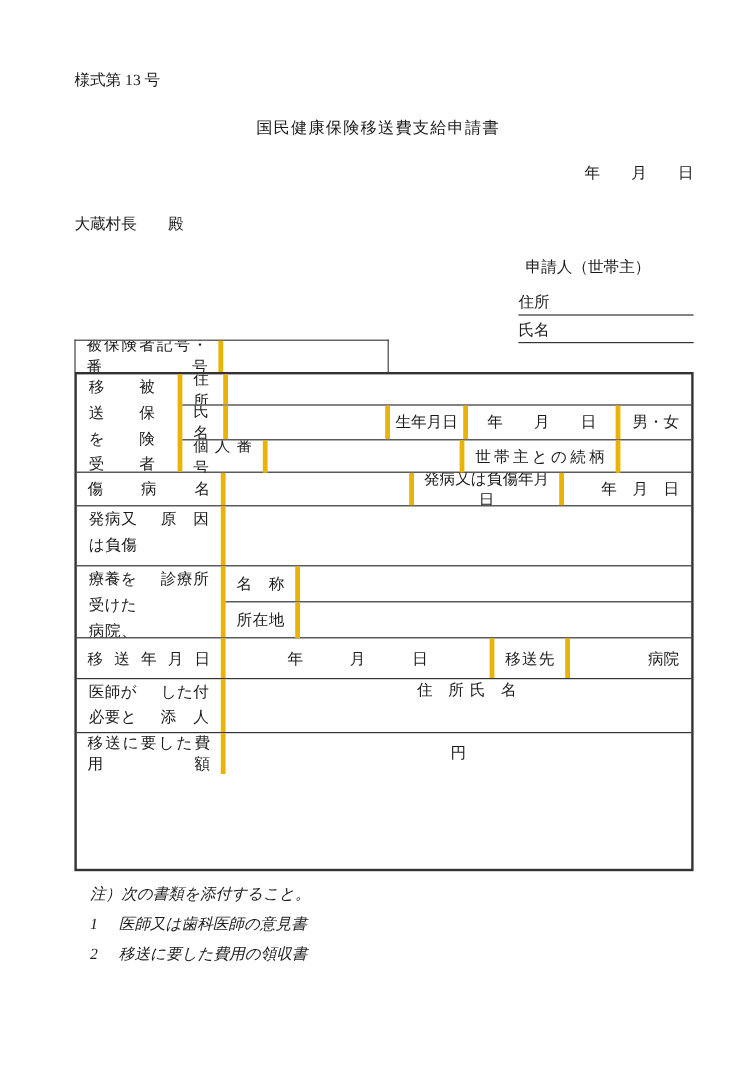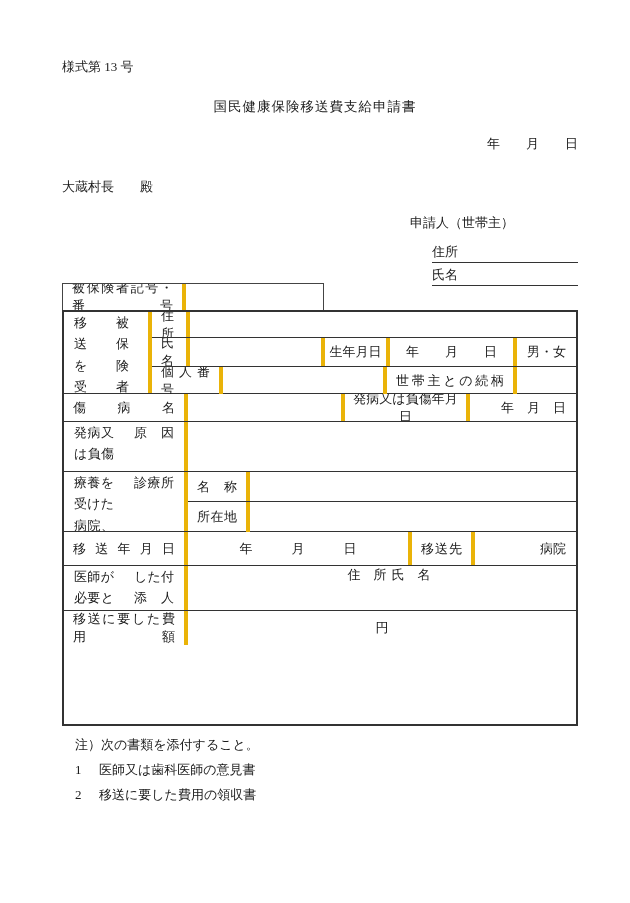--- a/index.html
+++ b/index.html
@@ -9,41 +9,41 @@
     font-family:"Liberation Serif","DejaVu Serif",serif;
     font-size:13px;color:#1a1a1a;overflow:hidden;
   }
   .abs{position:absolute;}
   
   .form-no{left:62px;top:58px;}
   .title{left:0;top:98px;width:630px;text-align:center;font-weight:normal;font-size:13.5px;letter-spacing:1px;}
   .date-top{left:430px;top:135px;width:148px;text-align:right;}
   .recipient{left:62px;top:178px;display:flex;gap:26px;}
   .applicant{left:410px;top:214px;width:168px;}
-  .applicant-heading{margin-bottom:8px;}
+  .applicant-heading{margin-bottom:8px;margin-left:28px;}
   .ul-row{width:146px;margin-left:22px;border-bottom:1px solid #333;height:23px;line-height:23px;}
   
   .tbl-box{left:62px;top:283px;width:262px;height:27px;display:flex;border:1px solid #444;border-bottom:none;}
   .tbl-box .cell{height:100%;}
   .tbl-main{left:62px;top:310px;width:516px;height:416px;border:2px solid #333;display:flex;flex-direction:column;}
   .row{display:flex;border-bottom:1px solid #333;width:100%;}
   .row:last-child{border-bottom:none;}
   .cell{border-right:4px solid #eab308;display:flex;align-items:center;overflow:hidden;}
   .cell.last{border-right:none;flex:1;}
   .subcol{display:flex;flex-direction:column;flex:1;}
   .subcol .row:last-child{border-bottom:none;}
   .jfy{flex:1;text-align:justify;text-align-last:justify;padding:0 9px;}
   .ctr{flex:1;text-align:center;padding:0 4px;}
   .rgt{flex:1;text-align:right;padding:0 10px;}
   .col2{flex-direction:row;justify-content:center;align-items:stretch;}
   .col2 .ln{display:block;width:100%;text-align:justify;text-align-last:justify;padding:0 10px;line-height:1.65;}
   .fromto{flex:1;display:flex;align-items:center;padding:0 18px 0 78px;justify-content:space-between;}
   .att-val{justify-content:center;align-items:flex-start;padding-left:14px;gap:5px;}
   
-  .notes{left:75px;top:735px;}
+  .notes{left:75px;top:735px;font-style:italic;}
   .note-item{display:flex;margin-top:6px;line-height:19px;}
   .note-no{width:24px;}
   .note-heading{line-height:19px;}
   
   .w123{width:123px;} .w139{width:139px;flex:none;}
   .w88{width:88px;flex:none;} .w38{width:38px;flex:none;} .w71{width:71px;flex:none;}
   .w135{width:135px;flex:none;} .w65{width:65px;flex:none;} .w127{width:127px;flex:none;}
   .w164{width:164px;flex:none;} .w130{width:130px;flex:none;}
   .w124{width:124px;flex:none;} .w157{width:157px;flex:none;} .w125{width:125px;flex:none;}
   .w62{width:62px;flex:none;} .w224{width:224px;flex:none;} .w63{width:63px;flex:none;}

